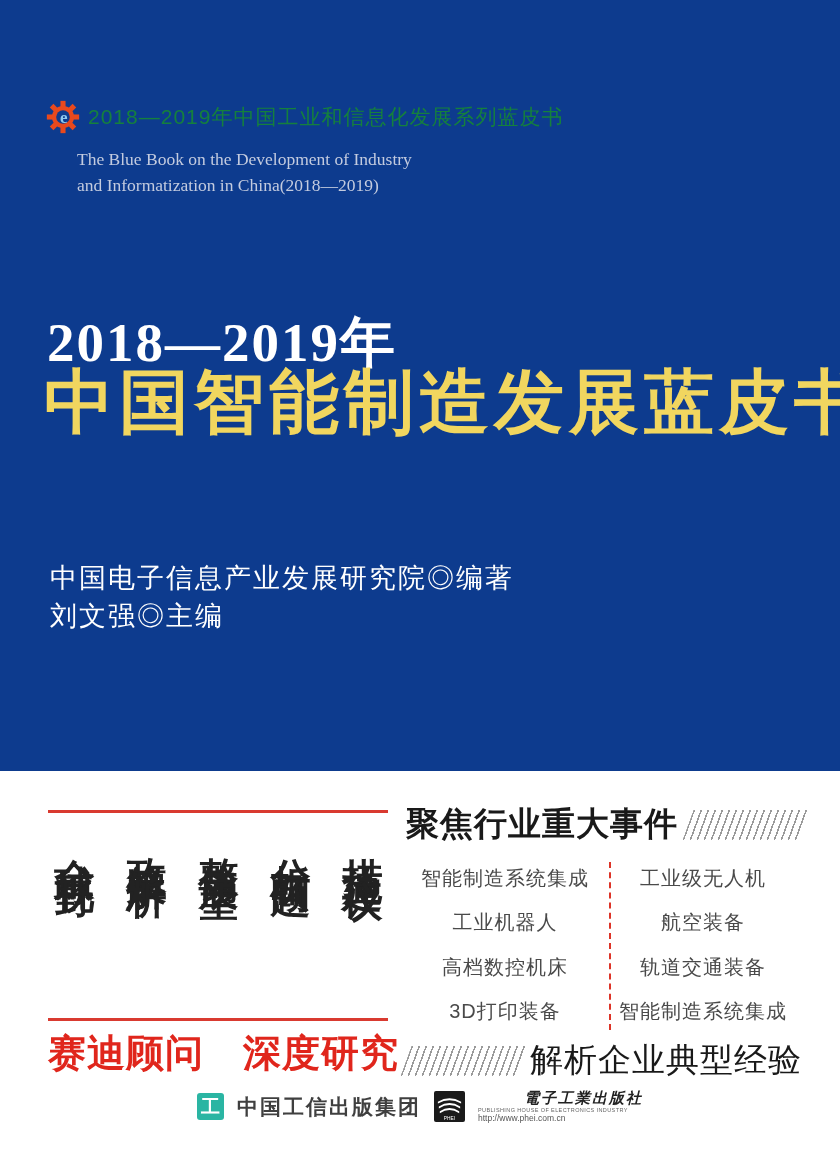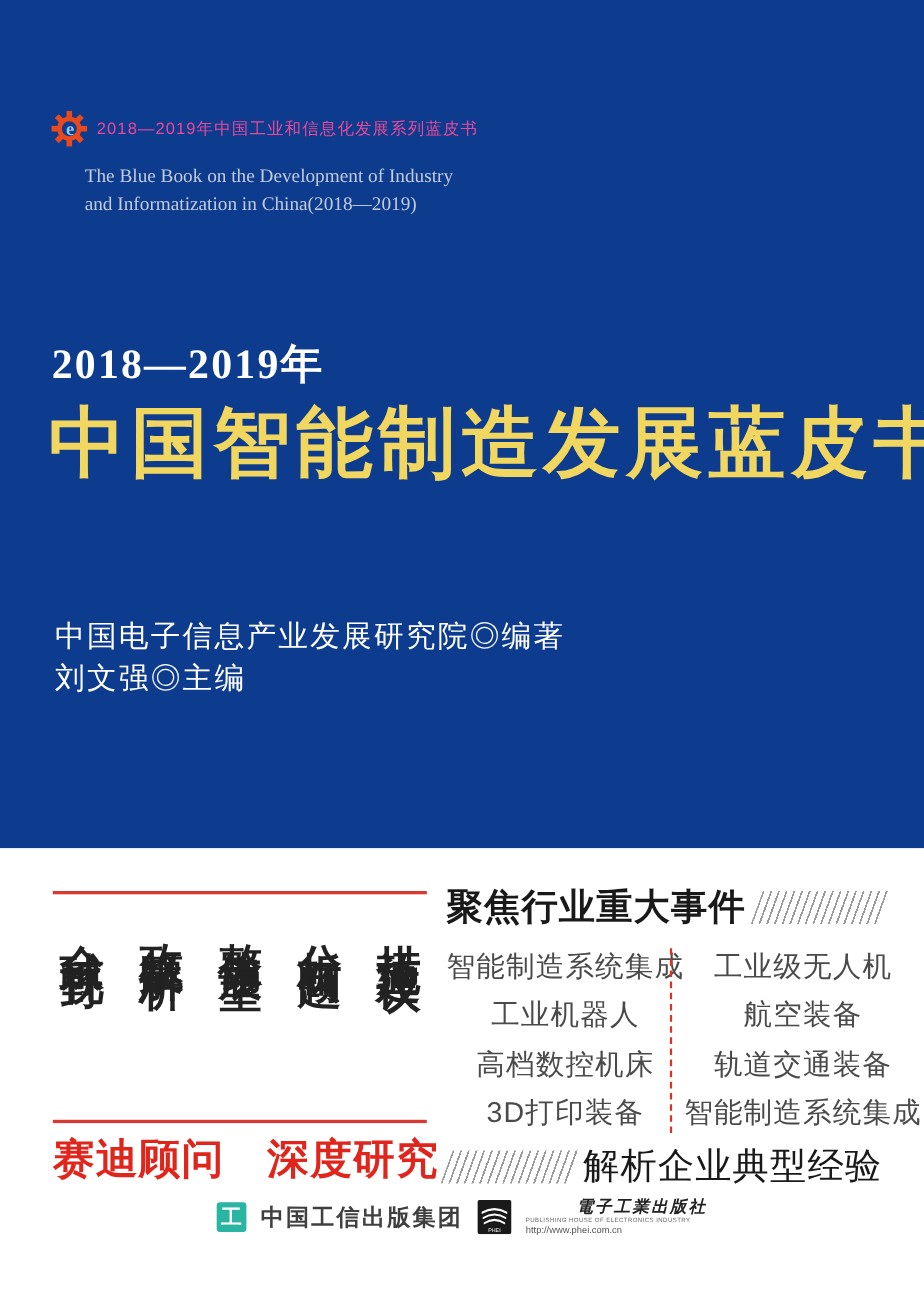--- a/index.html
+++ b/index.html
@@ -6,30 +6,30 @@
   .cover{
     position:relative;width:840px;height:1173px;margin:0 auto;
     background:#ffffff;overflow:hidden;
     font-family:"Liberation Sans",sans-serif;
   }
   .blue-field{position:absolute;left:0;top:0;width:840px;height:771px;background:#0d3b8e;}
 
   
   .brand-row{position:absolute;left:46px;top:100px;display:flex;align-items:center;}
   .gear{width:34px;height:34px;margin-right:8px;flex:0 0 auto;}
-  .series-title{color:#ec4899;font-size:15px;letter-spacing:1px;white-space:nowrap;text-align:right;}
+  .series-title{color:#15803d;font-size:21px;letter-spacing:1px;white-space:nowrap;text-align:right;}
   .series-en{
     position:absolute;left:77px;top:146px;color:#c3cbdf;
     font-family:"Liberation Serif",serif;font-size:17.5px;line-height:1.5;
   }
 
   
   .year-range{
     position:absolute;left:47px;top:306px;color:#ffffff;
-    font-family:"Liberation Serif",serif;font-weight:bold;font-size:38px;letter-spacing:2px;
+    font-family:"Liberation Serif",serif;font-weight:bold;font-size:55px;letter-spacing:2px;
   }
   .main-title{
     position:absolute;left:44px;top:356px;color:#f1d65f;
     font-family:"Liberation Serif",serif;font-weight:bold;font-size:70px;
     letter-spacing:5px;white-space:nowrap;
   }
 
   
   .author-line1{position:absolute;left:50px;top:560px;color:#ffffff;font-size:27px;letter-spacing:2px;}
   .author-line2{position:absolute;left:50px;top:598px;color:#ffffff;font-size:27px;letter-spacing:2px;}
@@ -58,21 +58,21 @@
   .hatch{
     height:30px;background:repeating-linear-gradient(to right,#9a9a9a 0 1.6px,transparent 1.6px 7px);
     transform:skewX(-20deg);
   }
   .hatch.hdr{flex:1;margin-left:10px;}
   .ind-grid{
     position:absolute;left:406px;top:856px;width:396px;height:178px;
     display:grid;grid-template-columns:1fr 1fr;grid-auto-rows:44.5px;
     align-items:center;justify-items:center;
   }
-  .ind-item{font-size:26px;color:#4a4a4a;letter-spacing:1px;white-space:nowrap;}
+  .ind-item{font-size:20px;color:#4a4a4a;letter-spacing:1px;white-space:nowrap;}
   .ind-divider{
     position:absolute;left:50%;top:862px;height:168px;
     border-left:2px dashed #dd3327;margin-left:203px; 
   }
   .ind-footer-row{position:absolute;left:406px;top:1038px;width:396px;display:flex;align-items:center;}
   .hatch.ftr{flex:1;margin-right:8px;}
   .ind-footer{font-size:33px;font-weight:normal;color:#191919;letter-spacing:1px;white-space:nowrap;}
 
   
   .pub-row{

